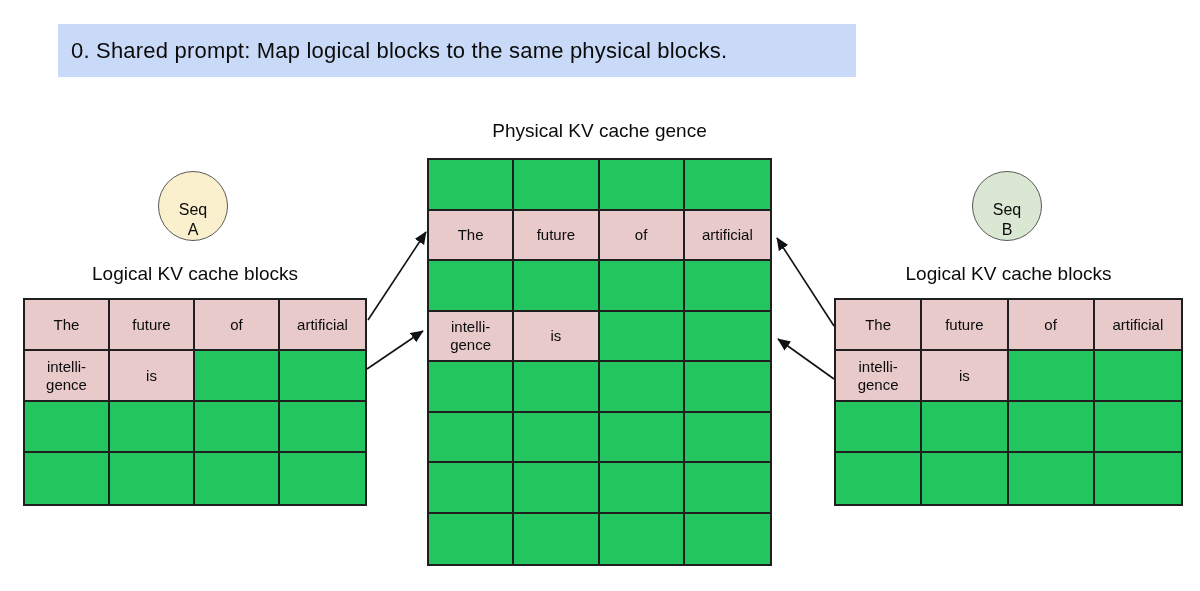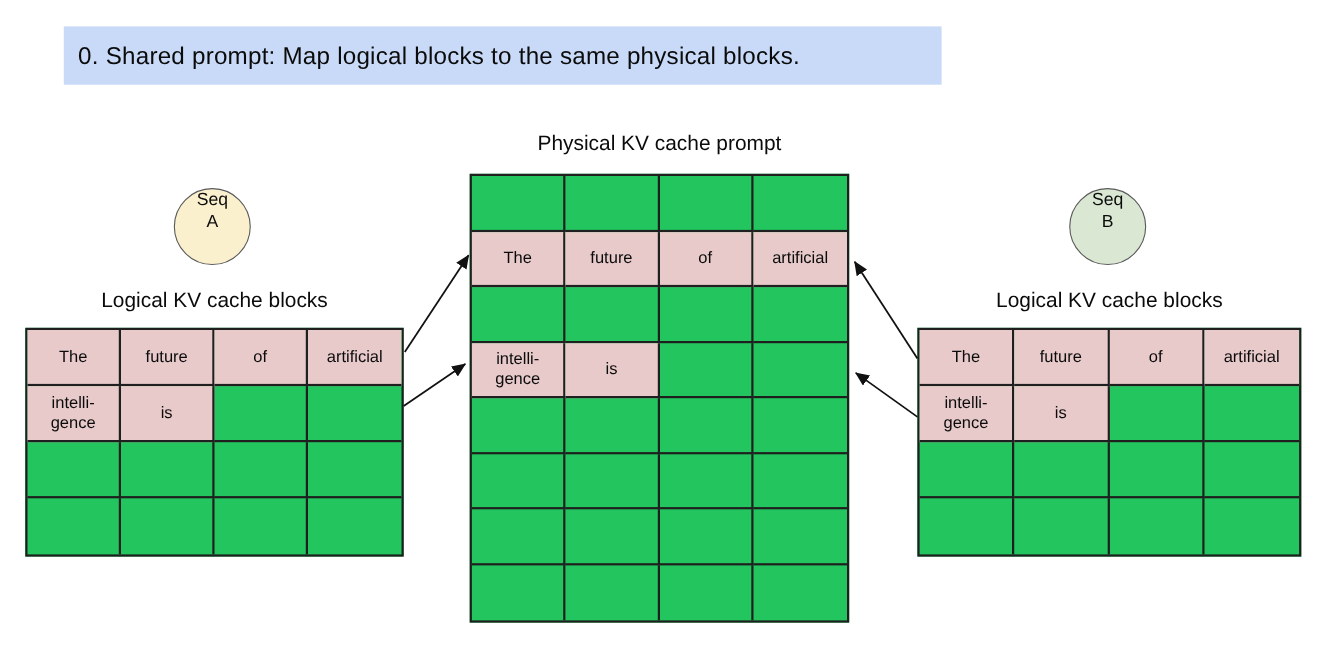--- a/index.html
+++ b/index.html
@@ -21,21 +21,21 @@
   .banner{
     position:absolute;left:30px;top:24px;width:798px;height:53px;
     background:var(--banner-bg);
     display:flex;align-items:center;
     padding-left:13px;box-sizing:border-box;
     font-size:22px;letter-spacing:.2px;margin-left:28px;
   }
   .seq-badge{
     position:absolute;width:70px;height:70px;border-radius:50%;
     border:1.5px solid #595959;
-    display:flex;align-items:flex-start;justify-content:center;
+    display:flex;align-items:flex-end;justify-content:center;
     text-align:center;white-space:pre-line;
     font-size:16px;line-height:1.25;box-sizing:border-box;
   }
   .seq-a{left:158px;top:171px;background:var(--seqa-bg);}
   .seq-b{left:972px;top:171px;background:var(--seqb-bg);}
   .tbl-label{
     position:absolute;text-align:center;font-size:19px;white-space:nowrap;
   }
   .lbl-left{left:23px;width:344px;top:263px;}
   .lbl-right{left:834px;width:349px;top:263px;}
@@ -78,21 +78,21 @@
 A</span>
   </div>
 
   <div class="seq-badge seq-b">
     <span>Seq
 B</span>
   </div>
 
   <div class="tbl-label lbl-left">Logical KV cache blocks</div>
 
-  <div class="tbl-label lbl-phys">Physical KV cache prompt</div>
+  <div class="tbl-label lbl-phys">Physical KV cache gence</div>
 
   <div class="tbl-label lbl-right">Logical KV cache blocks</div>
 
   <div class="kv-table tbl-a">
       <div class="cell hl">The</div>
       <div class="cell hl">future</div>
       <div class="cell hl">of</div>
       <div class="cell hl">artificial</div>
       <div class="cell hl">intelli-
 gence</div>

